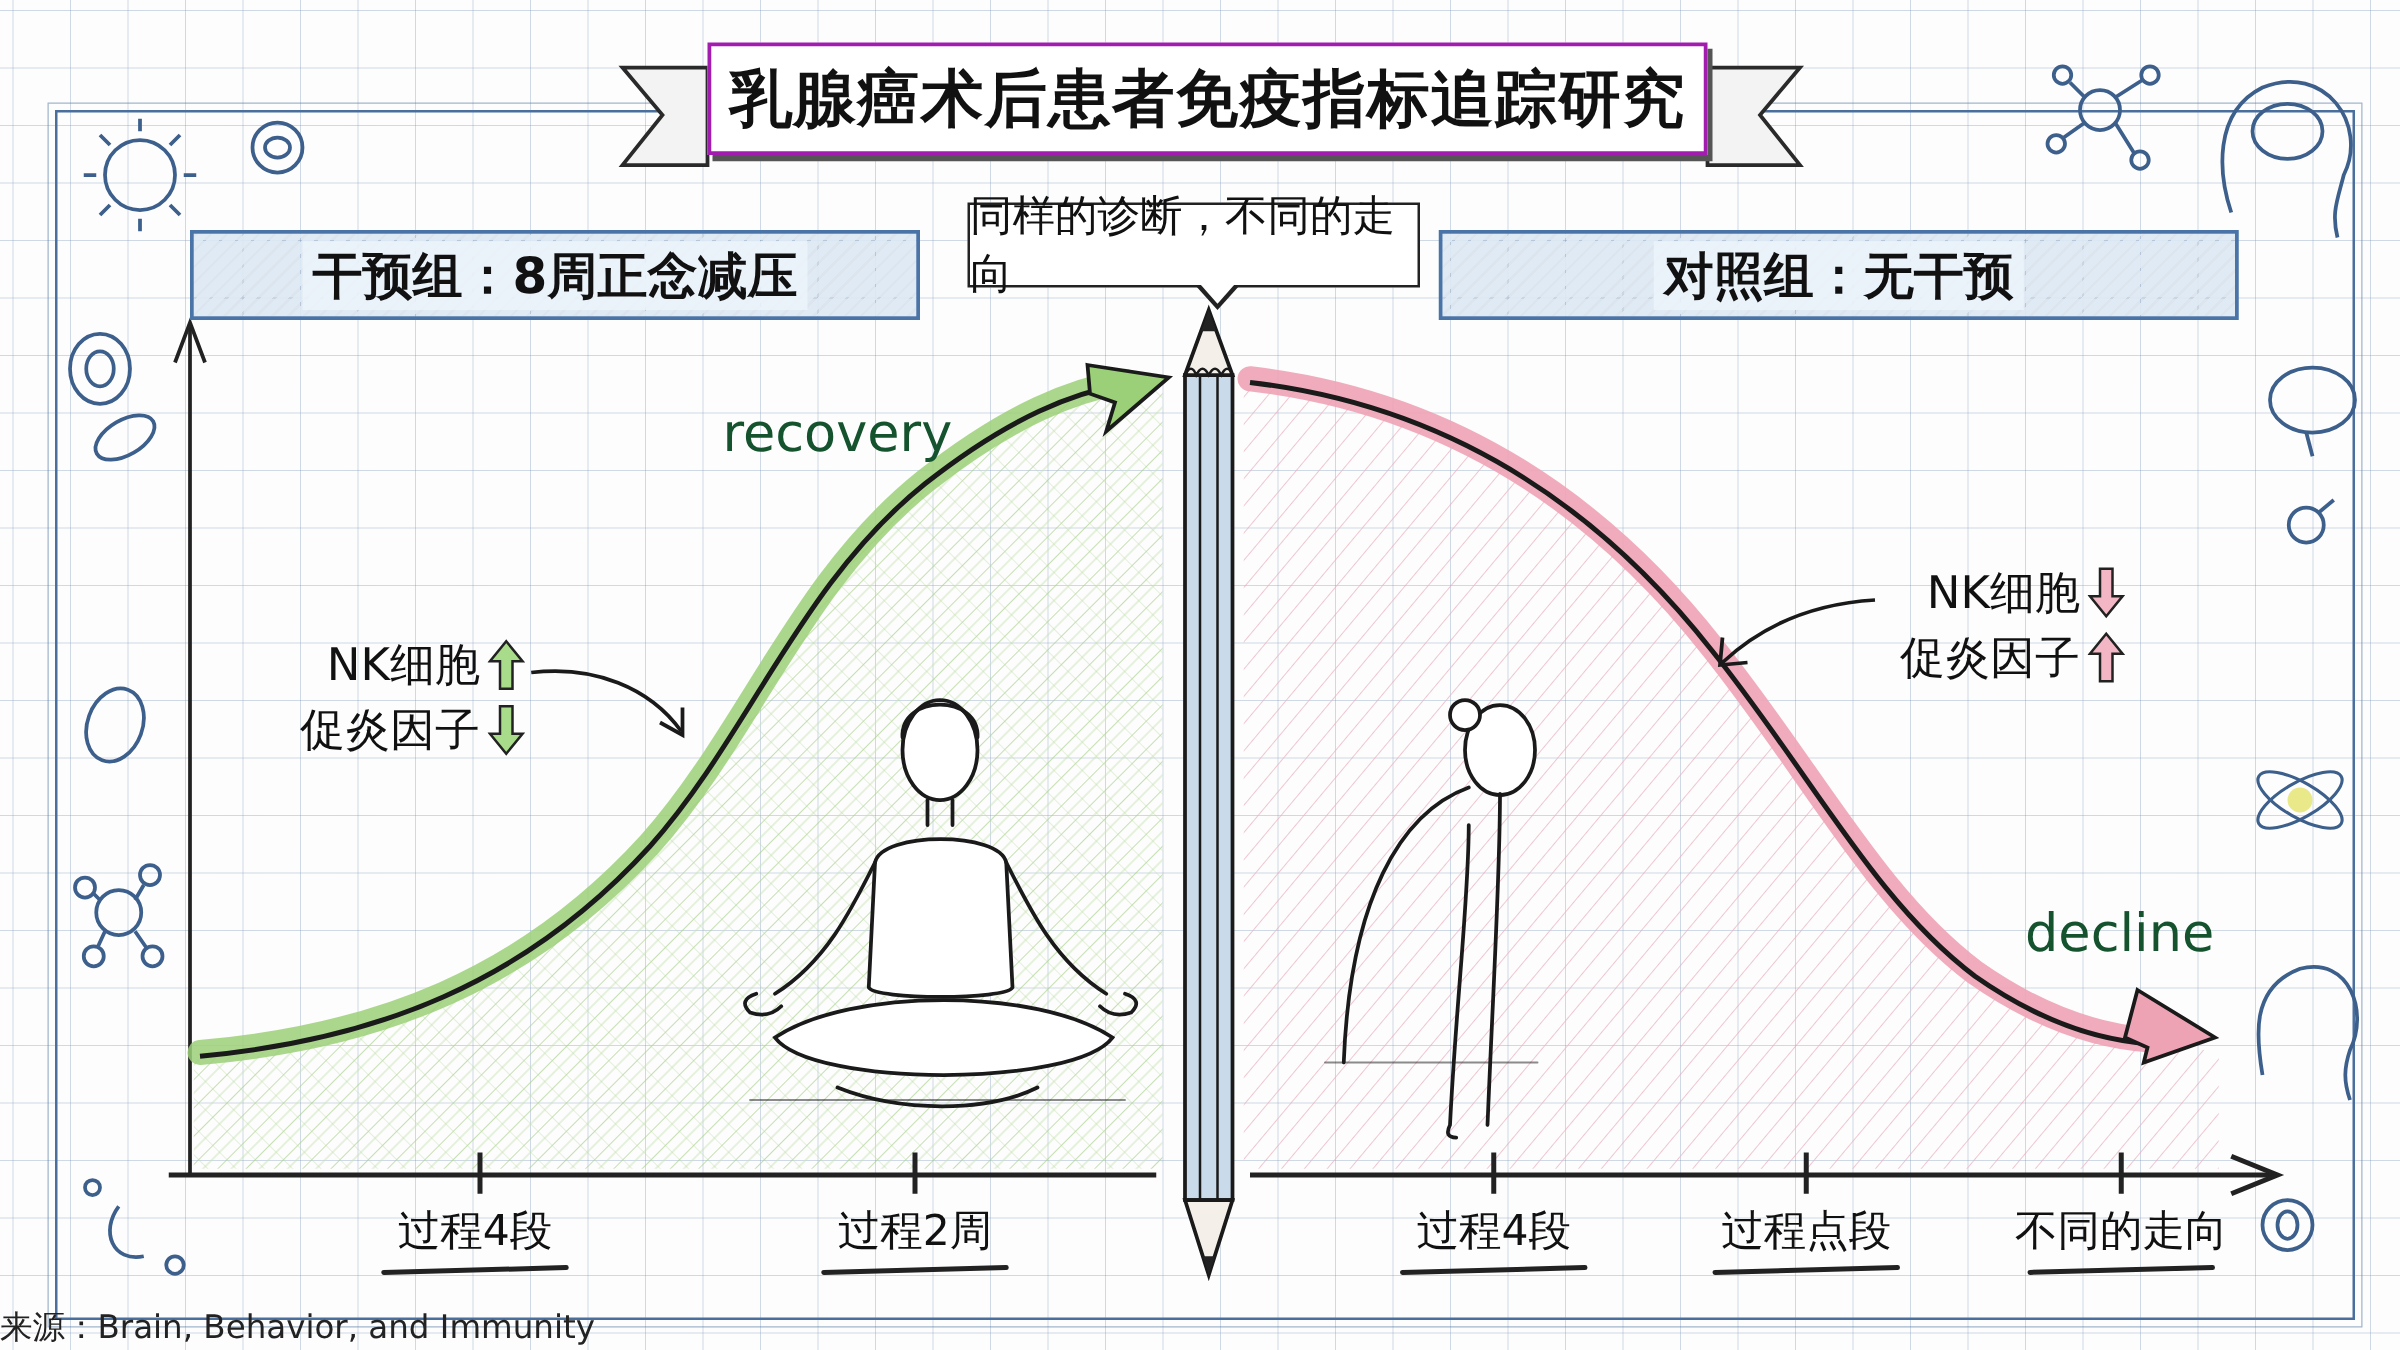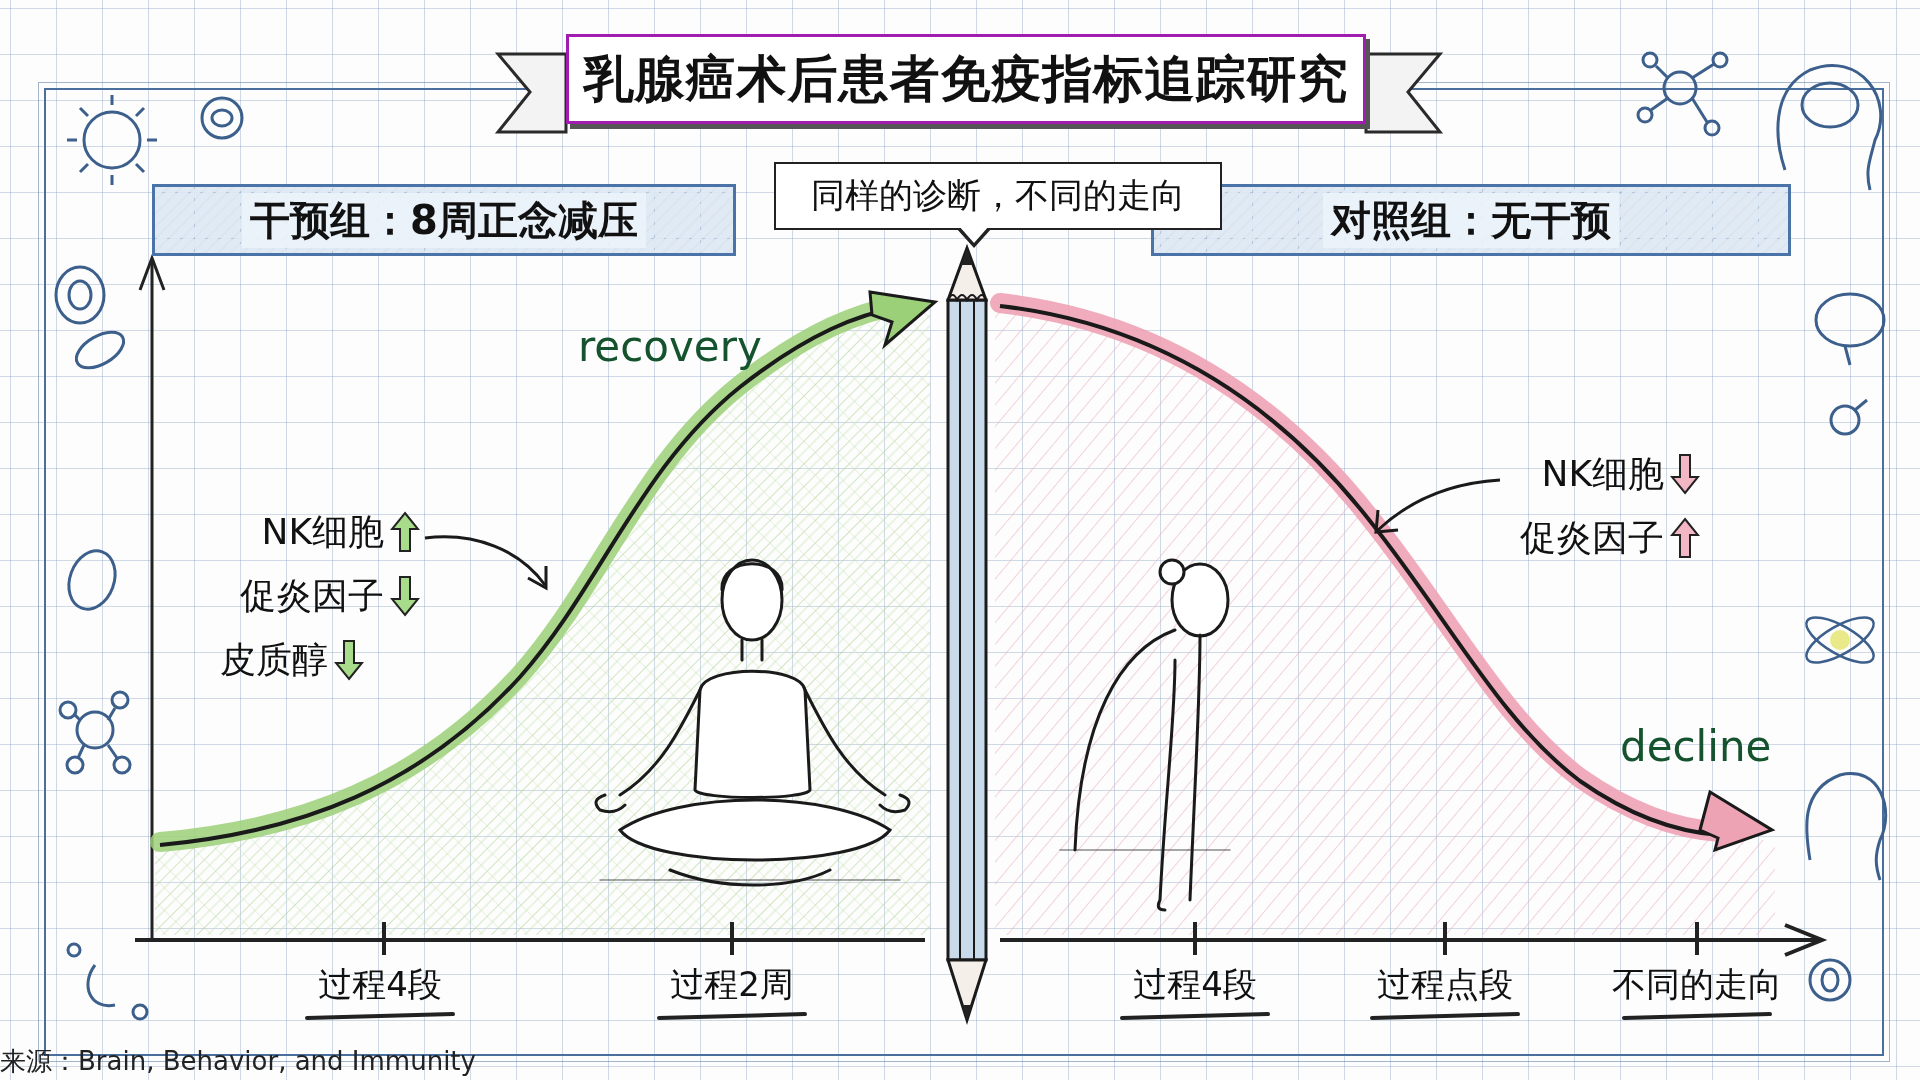--- a/index.html
+++ b/index.html
@@ -12,26 +12,26 @@
     background-size:46px 46px;background-position:10px 8px;}
   .frame{position:absolute;left:44px;top:88px;width:1840px;height:968px;border:2px solid #4a6f9c;box-sizing:border-box;}
   .frame2{position:absolute;left:38px;top:82px;width:1852px;height:980px;border:1px solid rgba(74,111,156,0.5);box-sizing:border-box;}
   svg.layer{position:absolute;left:0;top:0;}
   .title-banner{position:absolute;left:566px;top:34px;width:800px;height:90px;background:#fff;border:3px solid #a21caf;box-sizing:border-box;box-shadow:4px 5px 0 #555;display:flex;align-items:center;justify-content:center;}
   .title-banner span{font-size:50px;font-weight:bold;color:#111;letter-spacing:1px;}
   .group-label{position:absolute;top:158px;height:72px;border:3px solid #4a74a8;box-sizing:border-box;
     background:repeating-linear-gradient(135deg, rgba(74,116,168,0.18) 0 2px, rgba(220,232,244,0.9) 2px 9px);
     display:flex;align-items:center;justify-content:center;margin-top:26px;}
   .group-label span{font-size:40px;font-weight:bold;color:#111;background:rgba(236,243,250,0.85);padding:0 8px;}
-  .callout{position:absolute;left:774px;top:162px;width:448px;height:68px;background:#fff;border:2px solid #222;box-sizing:border-box;display:flex;align-items:center;justify-content:center;}
+  .callout{position:absolute;left:774px;top:162px;width:362px;height:68px;background:#fff;border:2px solid #222;box-sizing:border-box;display:flex;align-items:center;justify-content:center;}
   .callout span{font-size:34px;color:#111;}
   .callout-tail{position:absolute;left:956px;top:228px;width:0;height:0;border-left:18px solid transparent;border-right:18px solid transparent;border-top:20px solid #222;}
   .callout-tail::after{content:"";position:absolute;left:-15px;top:-22px;border-left:15px solid transparent;border-right:15px solid transparent;border-top:17px solid #fff;}
   .trend-word{position:absolute;font-size:42px;color:#14532d;font-family:"DejaVu Sans",sans-serif;}
-  .marker-list{position:absolute;display:flex;flex-direction:column;gap:16px;}
+  .marker-list{position:absolute;display:flex;flex-direction:column;gap:4px;}
   .marker{display:flex;align-items:center;justify-content:flex-end;gap:6px;font-size:36px;color:#111;height:48px;}
   .arr{display:inline-block;width:30px;height:42px;}
   .tick-label{position:absolute;font-size:34px;color:#111;text-align:center;width:200px;margin-left:-100px;}
   .tick-label .ul{display:block;height:4px;margin:6px auto 0;width:150px;background:#222;border-radius:2px;transform:rotate(-1.5deg);}
   .source{position:absolute;left:0;width:1920px;top:1044px;text-align:left;font-size:26px;color:#222;}
 </style>
 </head>
 <body>
 
 <div class="paper"></div>
@@ -214,26 +214,20 @@
     <svg class="arr" viewBox="0 0 30 42">
         <path d="M15,2 L28,18 L20,18 L20,40 L10,40 L10,18 L2,18 Z" fill="#a9dc8a" stroke="#222" stroke-width="2"></path>
       </svg>
   </div>
   <div class="marker">
     <span>促炎因子</span>
     <svg class="arr" viewBox="0 0 30 42">
         <path d="M15,40 L28,24 L20,24 L20,2 L10,2 L10,24 L2,24 Z" fill="#a9dc8a" stroke="#222" stroke-width="2"></path>
       </svg>
   </div>
-  <div class="marker" style="justify-content:flex-start;">
-    <span>皮质醇</span>
-    <svg class="arr" viewBox="0 0 30 42">
-        <path d="M15,40 L28,24 L20,24 L20,2 L10,2 L10,24 L2,24 Z" fill="#a9dc8a" stroke="#222" stroke-width="2"></path>
-      </svg>
-  </div>
 </div>
 
 <div class="marker-list" style="left:1500px;top:450px;width:200px;">
   <div class="marker">
     <span>NK细胞</span>
     <svg class="arr" viewBox="0 0 30 42">
         <path d="M15,40 L28,24 L20,24 L20,2 L10,2 L10,24 L2,24 Z" fill="#f2b6c4" stroke="#222" stroke-width="2"></path>
       </svg>
   </div>
   <div class="marker">

